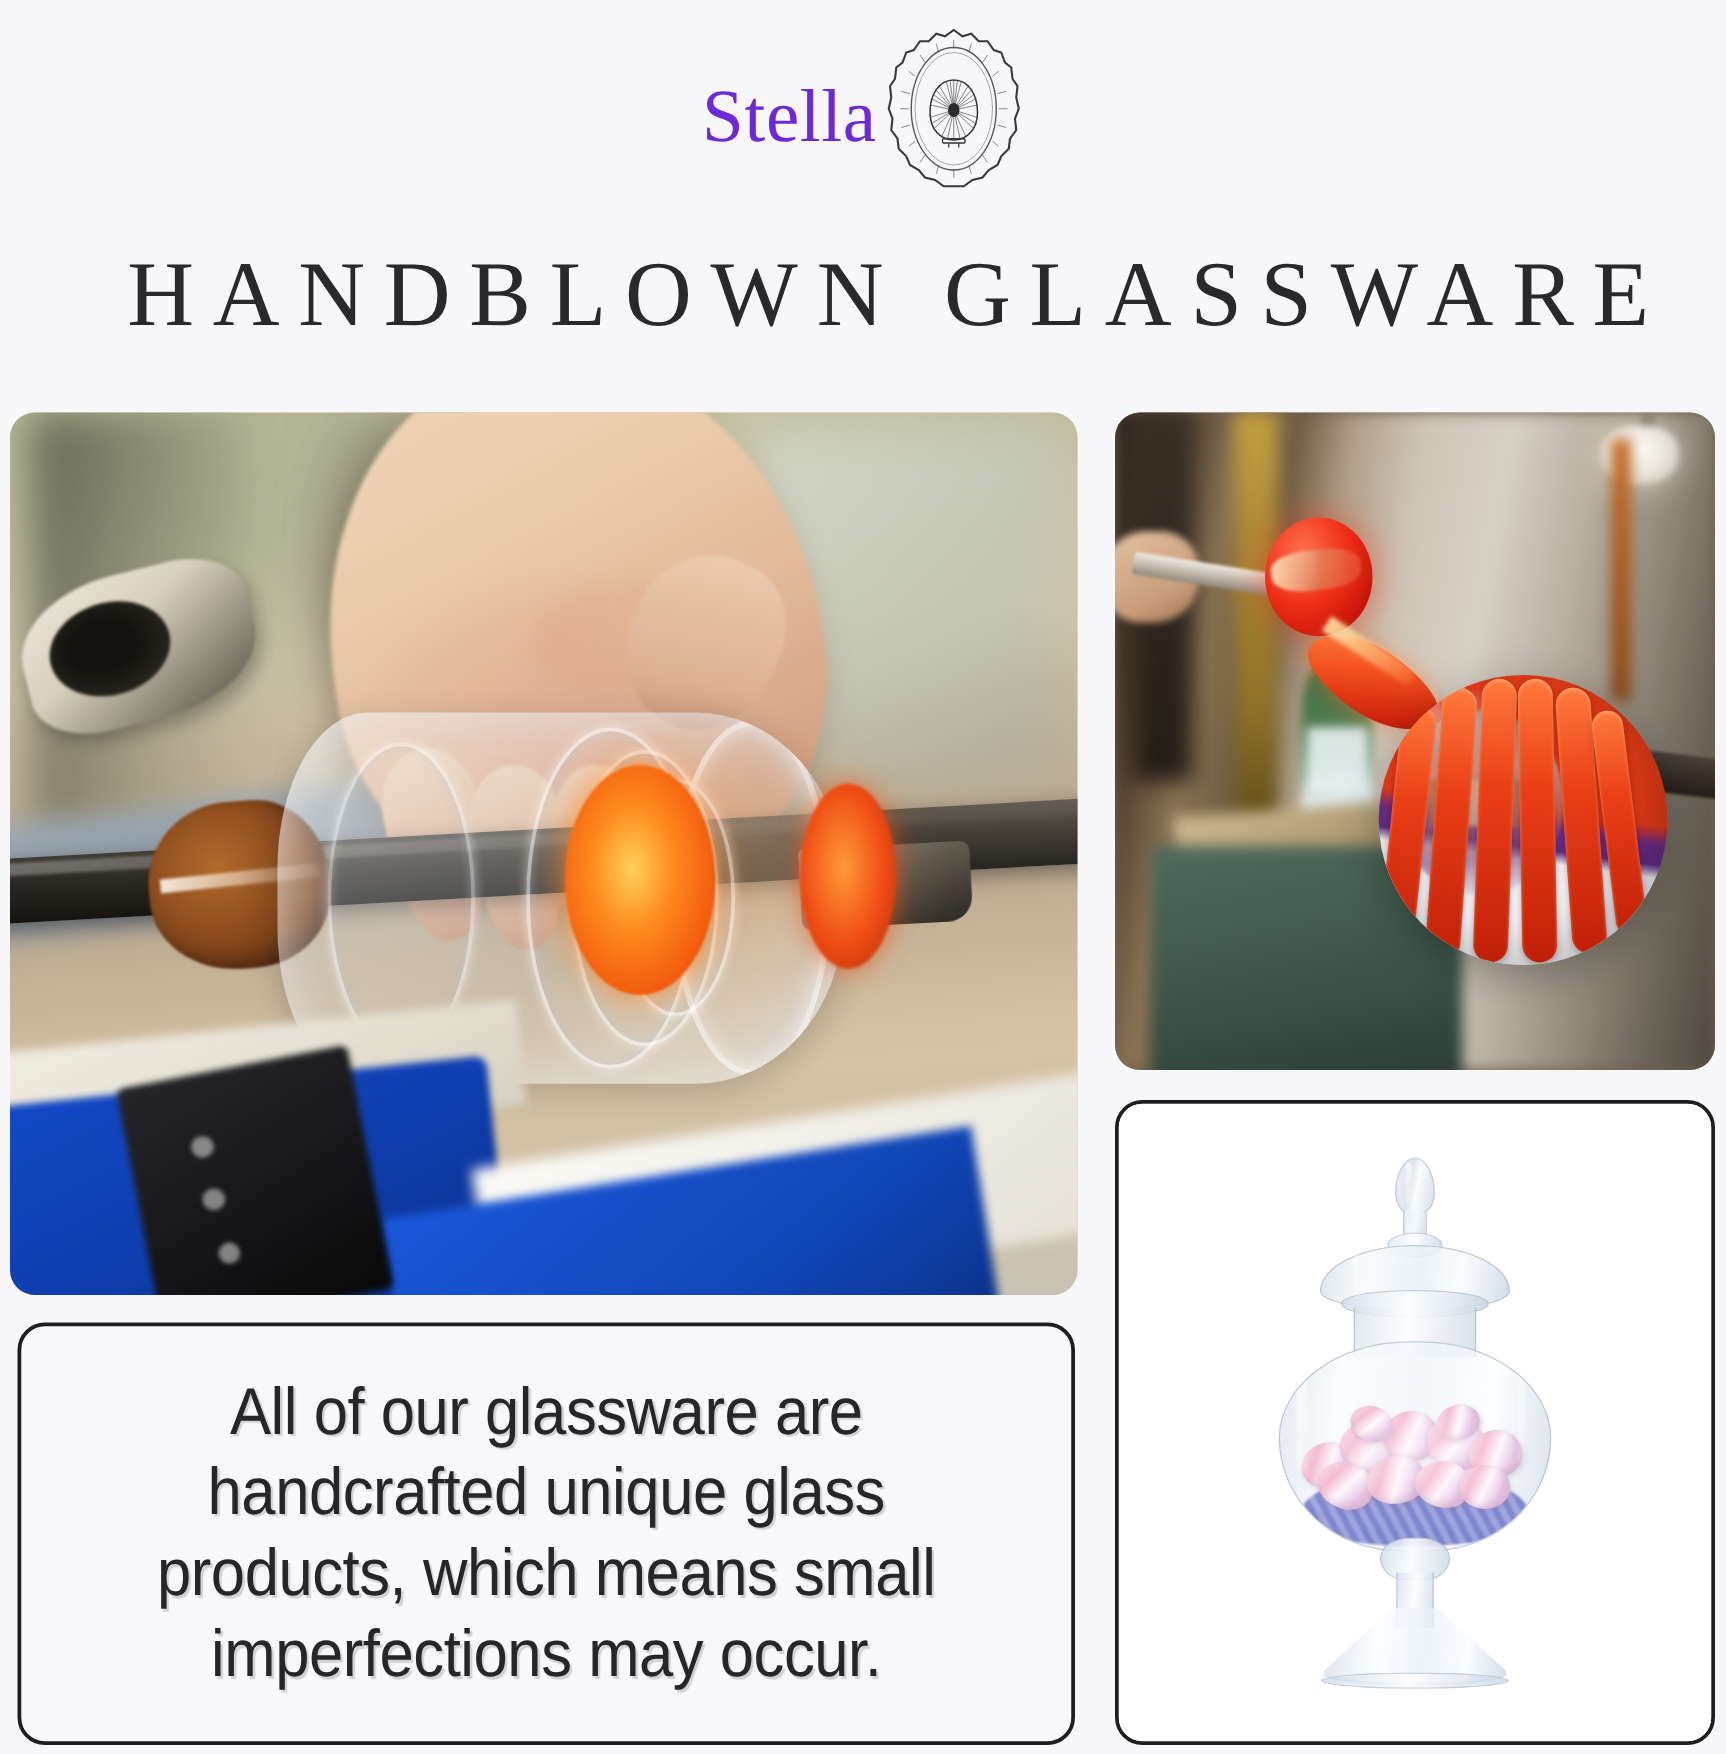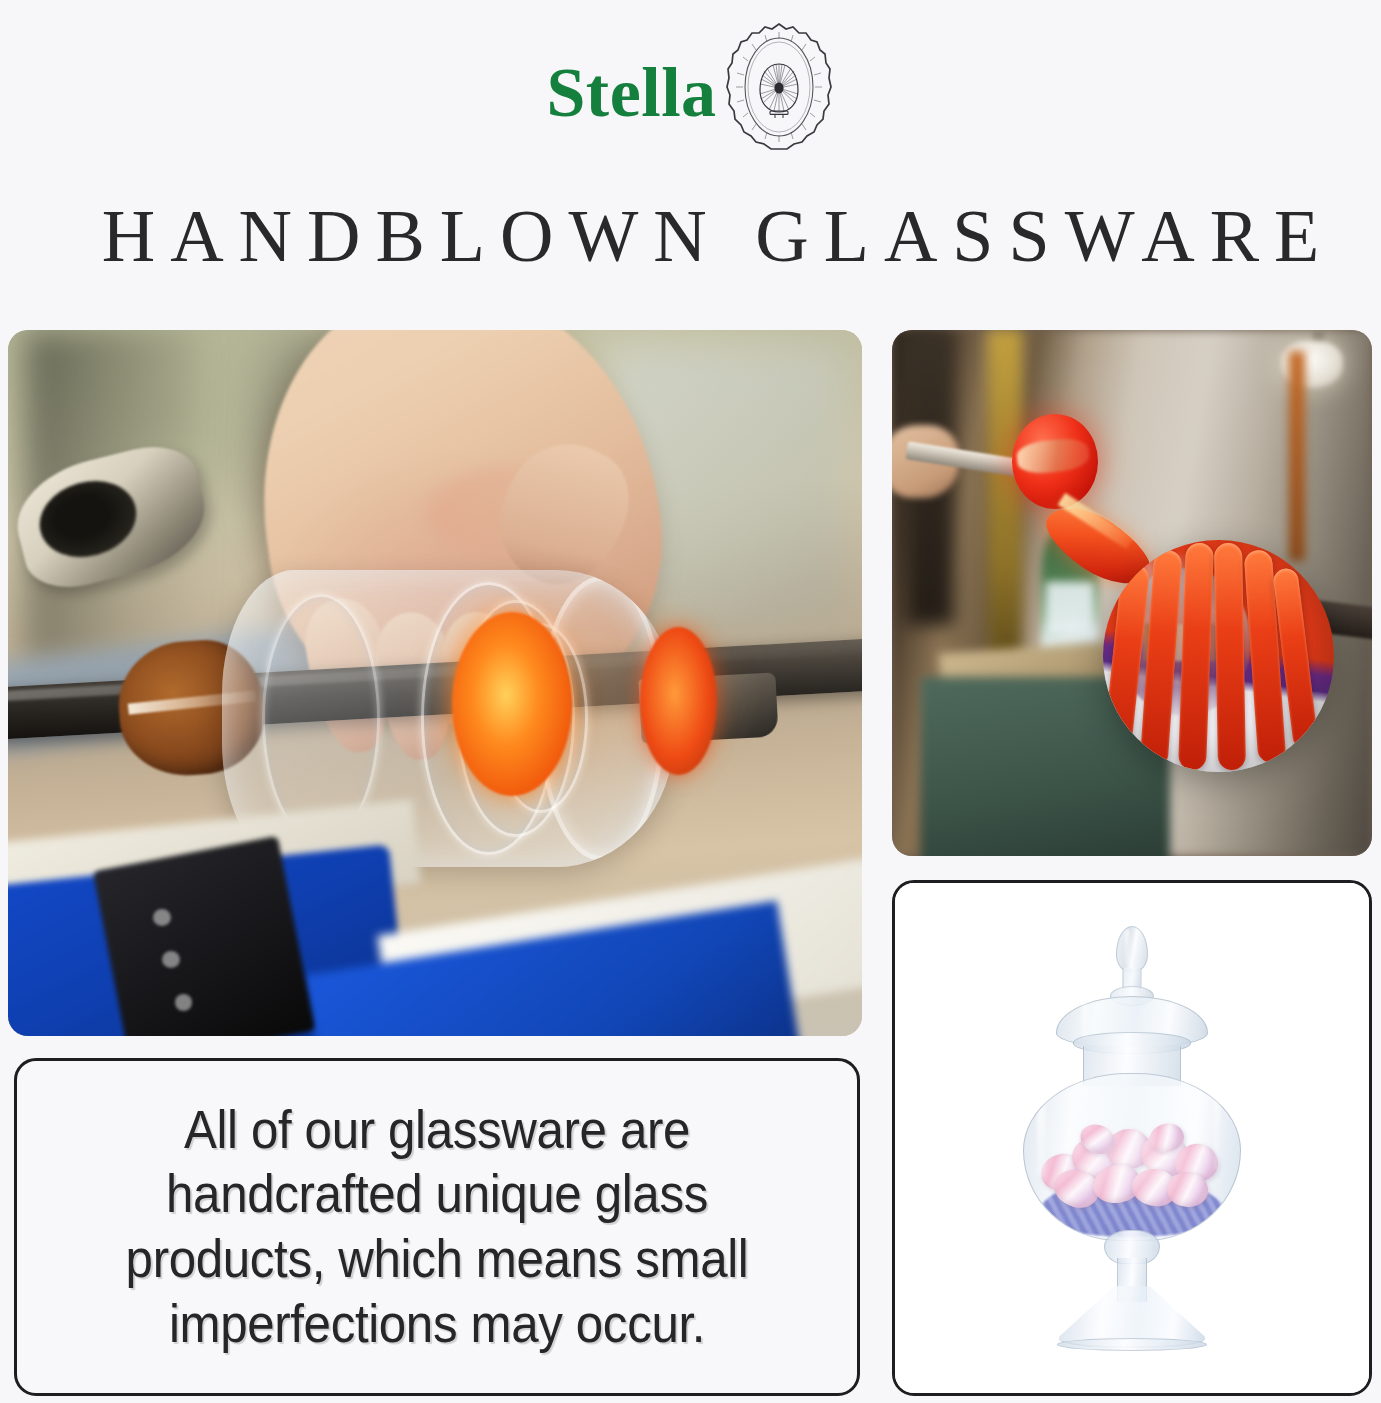--- a/index.html
+++ b/index.html
@@ -28,23 +28,23 @@
     width: 1381px;
     height: 150px;
     display: flex;
     align-items: center;
     justify-content: center;
     gap: 6px;
   }
 
   .brand-word {
     font-family: "Liberation Serif", serif;
-    font-size: 70px;
-    font-weight: 700;
-    color: #15803d;
+    font-size: 60px;
+    font-weight: 400;
+    color: #6d28d9;
     letter-spacing: 0.5px;
     line-height: 1;
   }
 
   .brand-medallion {
     width: 112px;
     height: 150px;
     position: relative;
     flex: none;
   }

